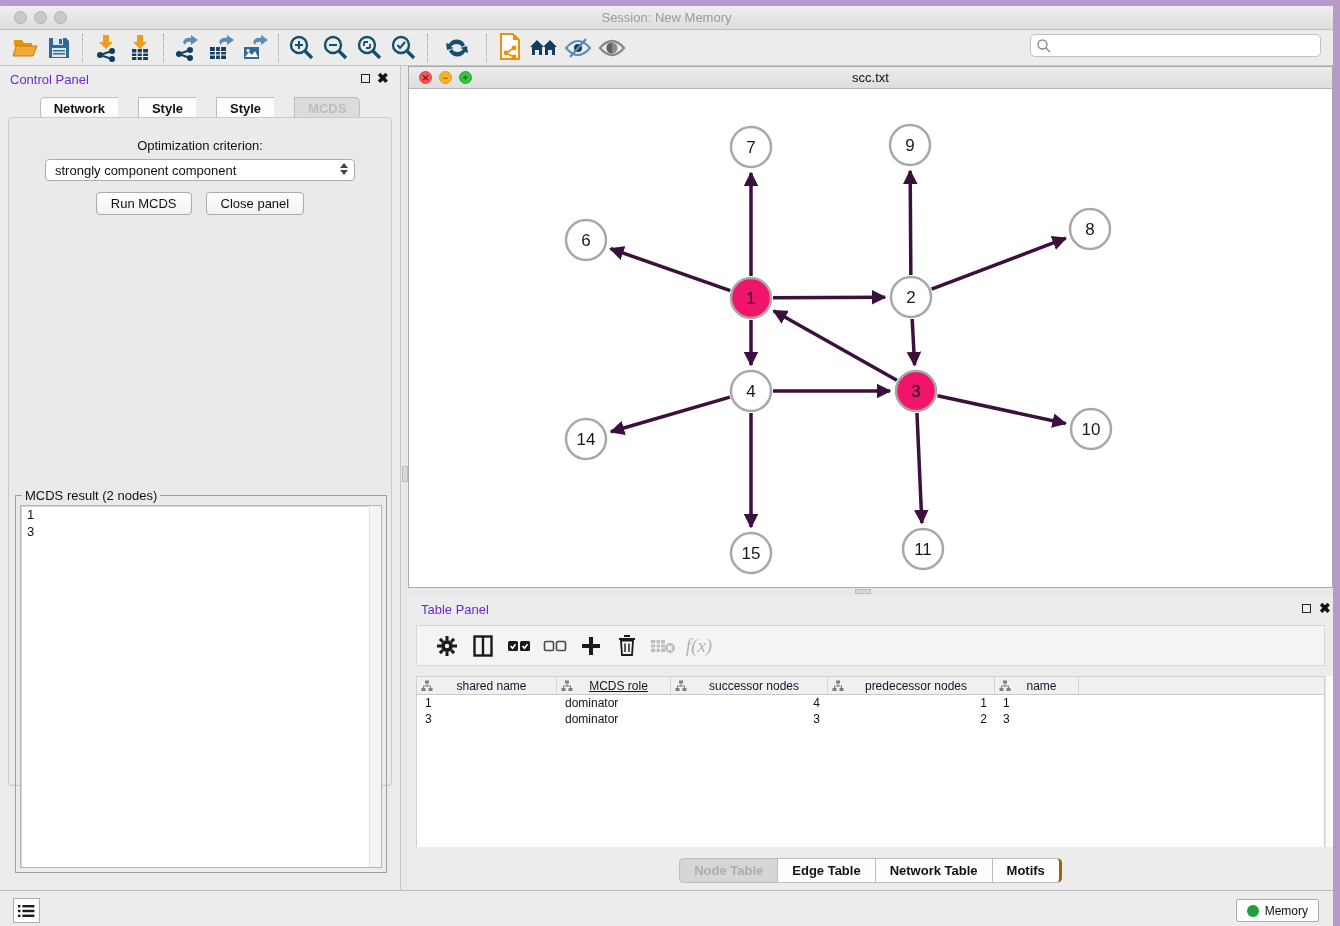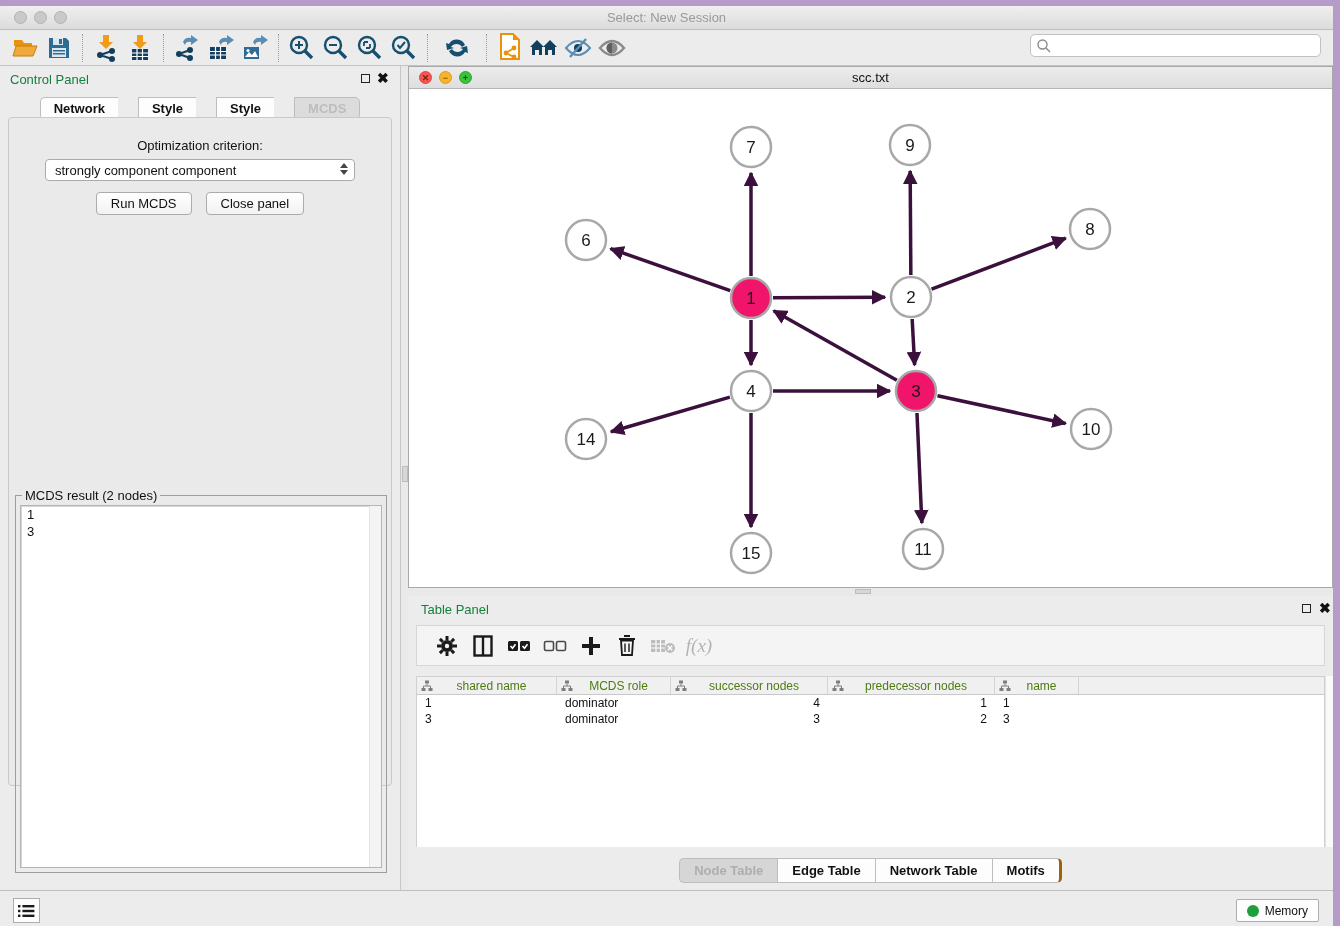--- a/index.html
+++ b/index.html
@@ -23,21 +23,21 @@
     border-bottom:1px solid #c4c4c4; display:flex; align-items:center; }
   .tb-ic { width:34px; height:30px; display:flex; align-items:center; justify-content:center; }
   .tb-sep { width:1px; height:28px; border-left:1px dotted #9a9a9a; margin:0 6px; }
   .searchbox { position:absolute; right:12px; top:4px; width:291px; height:23px; background:#fff;
     border:1px solid #c2c2c2; border-radius:5px; display:flex; align-items:center; padding-left:5px; }
   .searchbox input { border:none; outline:none; flex:1; font-size:12px; background:transparent; height:100%; }
 
   
   .cpanel { position:absolute; left:0; top:66px; width:400px; height:824px; background:#ececec; }
   .panel-head { position:relative; height:26px; }
-  .panel-head .ptitle { position:absolute; left:10px; top:6px; font-size:13px; color:#15803d; }
+  .panel-head .ptitle { position:absolute; left:10px; top:6px; font-size:13px; color:#6d28d9; }
   .float-ic { position:absolute; top:8px; width:9px; height:9px; border:1.5px solid #222; background:transparent; }
   .close-ic { position:absolute; top:3px; font-size:14px; font-weight:bold; color:#111; line-height:18px; }
 
   .tabstrip { position:absolute; top:31px; left:0; width:100%; display:flex; justify-content:center;gap:20px; }
   .tab { font-size:13px; font-weight:bold; padding:3px 13px; background:#fdfdfd; color:#111;
     border:1px solid #bdbdbd; border-right:none; }
   .tab:first-child { border-radius:5px 0 0 5px; }
   .tab:last-child { border-right:1px solid #bdbdbd; border-radius:0 5px 5px 0; }
   .tab.sel { background:#dcdcdc; color:#bdbdbd; }
 
@@ -83,21 +83,21 @@
 
   
   .tpanel { position:absolute; left:408px; top:596px; width:925px; height:294px; background:#ececec; }
   .tpanel .panel-head .ptitle { left:13px; }
   .t-toolbar { position:absolute; left:8px; top:29px; width:909px; height:41px; background:#f4f4f4;
     border:1px solid #d6d6d6; display:flex; align-items:center; padding-left:12px; }
   .t-ic { width:36px; height:32px; display:flex; align-items:center; justify-content:center; }
   .fx { font-family:"Liberation Serif", serif; font-style:italic; font-size:19px; color:#b3b3b3; }
   .tbl-wrap { position:absolute; left:8px; top:80px; width:909px; height:171px; background:#fff; border:1px solid #d0d0d0; border-bottom:none; }
   .tbl-head { display:flex; height:18px; background:#f0f0f0; border-bottom:1px solid #c9c9c9; }
-  .th { display:flex; align-items:center; border-right:1px solid #d4d4d4; font-size:12px; color:#4d7c0f; position:relative; }
+  .th { display:flex; align-items:center; border-right:1px solid #d4d4d4; font-size:12px; color:#0f172a; position:relative; }
   .th .lbl { flex:1; text-align:center; padding-right:6px; }
   .th svg { margin-left:4px; }
   .trow { display:flex; height:16px; font-size:12px; color:#111; }
   .td { padding:1px 8px 0 8px; overflow:hidden; white-space:nowrap; }
   .tbl-sb { position:absolute; right:0px; top:80px; width:8px; height:171px; background:#fafafa; border-left:1px solid #e3e3e3; }
   .ttabs { position:absolute; bottom:7px; width:100%; display:flex; justify-content:center; }
   .ttab { font-size:13px; font-weight:bold; padding:4px 14px; background:#fdfdfd; color:#111; border:1px solid #bdbdbd; border-right:none; }
   .ttab:first-child { border-radius:5px 0 0 5px; }
   .ttab:last-child { border-right:3px solid #a16207; border-radius:0 5px 5px 0; }
   .ttab.sel { background:#d6d6d6; color:#aeaeae; }
@@ -114,21 +114,21 @@
 <body>
 
 <div id="app">
   <div class="desk-top"></div>
   <div class="desk-right"></div>
 
   <div class="titlebar">
     <span class="tl-dot" style="left:14px"></span>
     <span class="tl-dot" style="left:34px"></span>
     <span class="tl-dot" style="left:54px"></span>
-    <div class="win-title">Select: New Session</div>
+    <div class="win-title">Session: New Memory</div>
   </div>
 
   <div class="toolbar">
     <div style="width:8px"></div>
     <div class="tb-ic">
       <svg width="26" height="24" viewBox="0 0 26 24">
           <path d="M2 4 h8 l2 3 h8 v3 H2z" fill="#e8930c"></path>
           <path d="M4 10 h21 l-4 10 H1z" fill="#f2a93b" stroke="#c87f08"></path>
         </svg>
     </div>
@@ -441,21 +441,21 @@
             <svg width="12" height="12" viewBox="0 0 12 12">
               <g fill="#7d7d7d">
                 <rect x="4" y="0.5" width="4" height="3"></rect>
                 <rect x="0.5" y="8" width="4" height="3"></rect>
                 <rect x="7.5" y="8" width="4" height="3"></rect>
               </g>
               <path d="M6 3.5 v2.5 M2.5 8 v-2 h7 v2" stroke="#7d7d7d" fill="none" stroke-width="1"></path>
             </svg>
             <span class="lbl">shared name</span>
           </div>
-          <div class="th" style="width: 114px;">
+          <div class="th" style="width: 114px; text-decoration: underline;">
             <svg width="12" height="12" viewBox="0 0 12 12">
               <g fill="#7d7d7d">
                 <rect x="4" y="0.5" width="4" height="3"></rect>
                 <rect x="0.5" y="8" width="4" height="3"></rect>
                 <rect x="7.5" y="8" width="4" height="3"></rect>
               </g>
               <path d="M6 3.5 v2.5 M2.5 8 v-2 h7 v2" stroke="#7d7d7d" fill="none" stroke-width="1"></path>
             </svg>
             <span class="lbl">MCDS role</span>
           </div>

